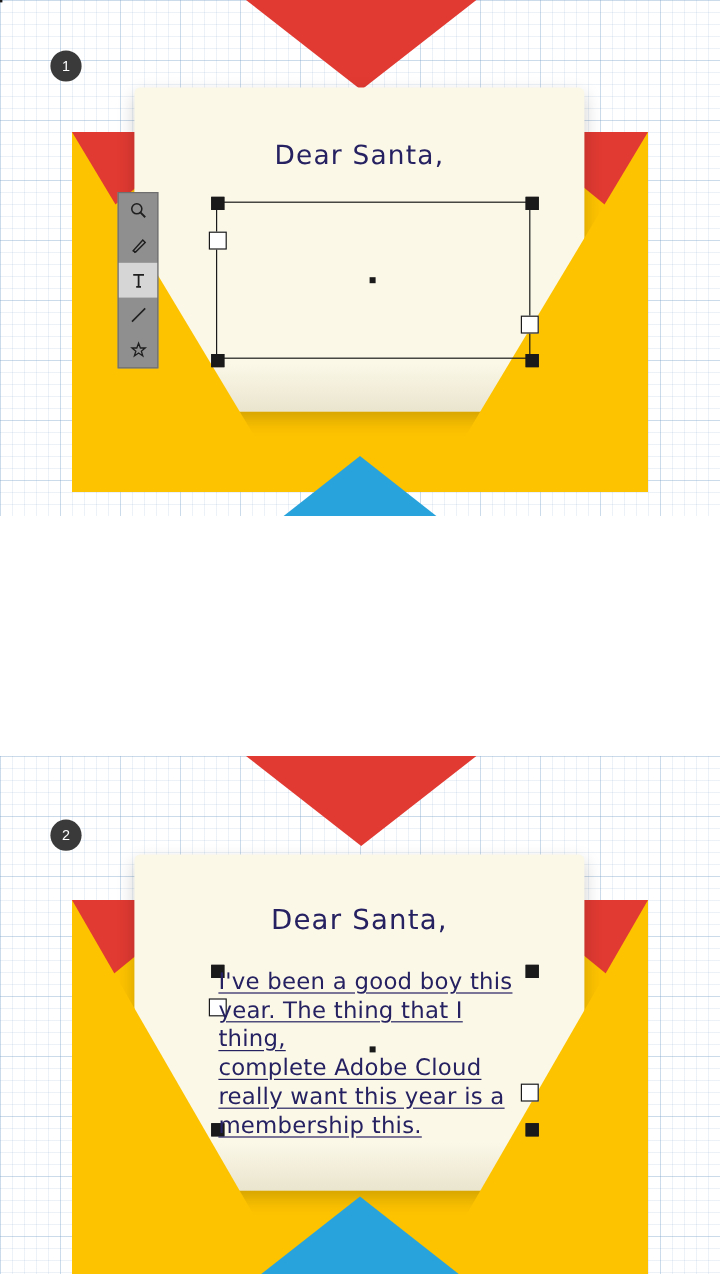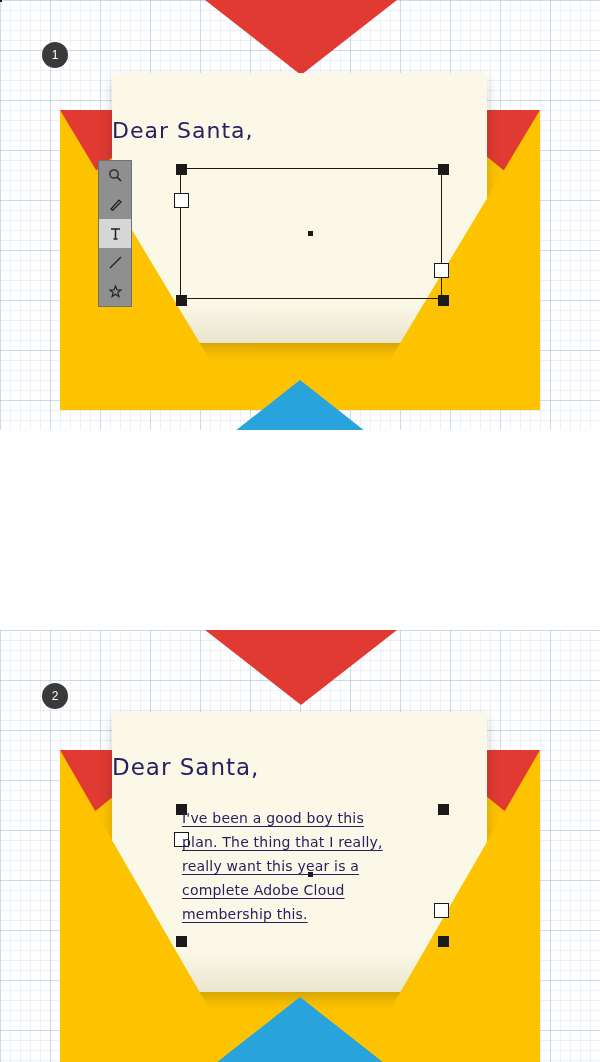--- a/index.html
+++ b/index.html
@@ -68,21 +68,21 @@
   }
   .letter .fade{
     position:absolute;left:0;right:0;bottom:0;height:40px;
     background:linear-gradient(to bottom, rgba(235,230,205,0), rgba(228,222,196,.75));
     border-radius:0 0 5px 5px;
   }
   .p1 .letter{left:112px;top:73px;width:375px;height:270px;}
   .p2 .letter{left:112px;top:82px;width:375px;height:280px;}
 
   .dear{
-    position:absolute;width:100%;text-align:left;
+    position:absolute;width:100%;text-align:center;
     color:#262262;font-family:"DejaVu Sans", sans-serif;
     letter-spacing:1px;
   }
   .p1 .dear{top:45px;font-size:22px;}
   .p2 .dear{top:42px;font-size:23px;}
 
   
   .textbox{position:absolute;border:1px solid #1a1a1a;box-sizing:border-box;}
   .p1 .textbox{left:180px;top:168px;width:262px;height:131px;}
   .handle{position:absolute;width:9px;height:9px;background:#ffffff;border:1px solid #1a1a1a;}
@@ -98,21 +98,21 @@
   }
   .tool{height:29px;display:flex;align-items:center;justify-content:center;
     color:#1f1f1f;font-size:14px;position:relative;}
   .tool.active{background:#d6d6d6;}
   .tool svg{display:block;}
 
   
   .lettertext{
     position:absolute;left:182px;top:806px;width:258px;
     color:#262262;font-family:"DejaVu Sans", sans-serif;
-    font-size:14px;line-height:24px;letter-spacing:.2px;
+    font-size:19px;line-height:24px;letter-spacing:.2px;
     z-index:25;
   }
   .lettertext span{text-decoration:underline;text-underline-offset:3px;}
 
   
   .p2 .redtop{
     position:absolute;left:205px;top:0;width:0;height:0;
     border-left:96px solid transparent;border-right:96px solid transparent;
     border-top:75px solid #e03a32;
   }
@@ -203,23 +203,23 @@
 
   <div class="yellowfrontL"></div>
   <div class="yellowfrontR"></div>
   <div class="bluebottom"></div>
 
   <div class="step-badge" style="left:42px;top:53px;">2</div>
 </div>
 
 <div class="lettertext">
   <div><span>I've been a good boy this</span></div>
-  <div><span>plan. The thing that I really,</span></div>
+  <div><span>year. The thing that I thing,</span></div>
+  <div><span>complete Adobe Cloud</span></div>
   <div><span>really want this year is a</span></div>
-  <div><span>complete Adobe Cloud</span></div>
   <div><span>membership this.</span></div>
 </div>
 <div class="textbox"></div>
 <div class="handle filled" style="left:176px;top:804px;"></div>
 <div class="handle filled" style="left:438px;top:804px;"></div>
 <div class="handle filled" style="left:176px;top:936px;"></div>
 <div class="handle filled" style="left:438px;top:936px;"></div>
 <div class="centerdot" style="left:308px;top:872px;"></div>
 <div class="bighandle" style="left:174px;top:832px;"></div>
 <div class="bighandle" style="left:434px;top:903px;"></div>

